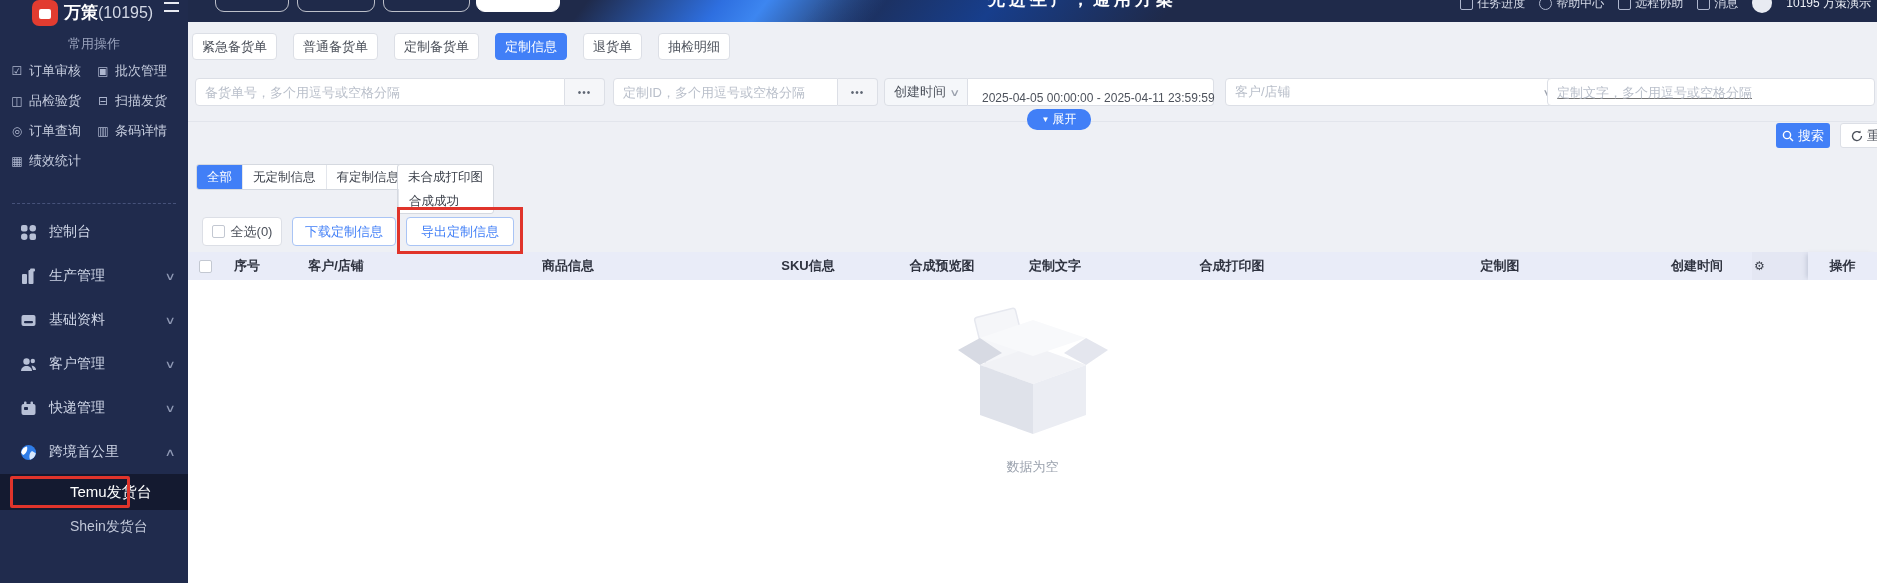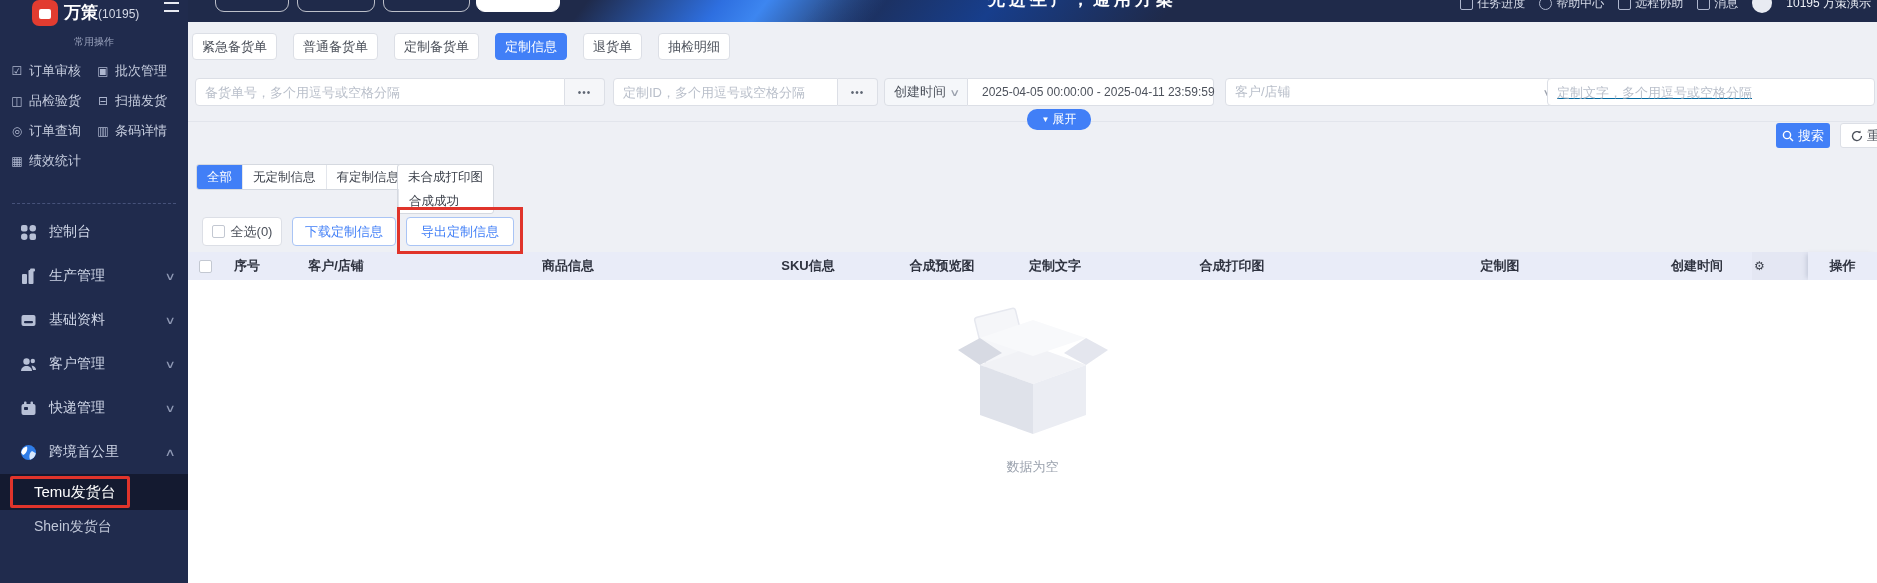--- a/index.html
+++ b/index.html
@@ -19,46 +19,46 @@
   .tr-item{display:flex;align-items:center;gap:4px;}
   .tr-ico{width:11px;height:11px;border:1px solid #aeb6cd;border-radius:2px;display:inline-block;}
   .avatar{width:20px;height:20px;border-radius:50%;background:#e8ebf2;display:inline-block;}
   .username{color:#eef1f8;}
 
   
   #sidebar{position:absolute;left:0;top:0;width:188px;height:583px;background:#202b4d;color:#c6cdde;overflow:hidden;}
   .logo-badge{position:absolute;left:32px;top:0;width:26px;height:26px;background:#e23c30;border-radius:7px;}
   .logo-badge:after{content:"";position:absolute;left:7px;top:9px;width:12px;height:10px;background:#fff;border-radius:2px;}
   .logo-text{position:absolute;left:64px;top:1px;color:#fff;font-size:17px;font-weight:bold;white-space:nowrap;}
-  .logo-sub{font-size:12px;font-weight:normal;color:#d4d9e6;}
+  .logo-sub{font-size:16px;font-weight:normal;color:#d4d9e6;}
   .burger{position:absolute;left:164px;top:-3px;width:15px;height:11px;border-top:2px solid #e8ebf3;border-bottom:2px solid #e8ebf3;}
   .burger:after{content:"";display:block;margin-top:3px;border-top:2px solid #e8ebf3;}
-  .quick-title{position:absolute;left:0;top:35px;width:188px;text-align:center;font-size:10px;color:#9aa3bd;}
+  .quick-title{position:absolute;left:0;top:35px;width:188px;text-align:center;font-size:13px;color:#9aa3bd;}
   .quick-grid{position:absolute;left:10px;top:60px;width:172px;display:grid;grid-template-columns:1fr 1fr;row-gap:9px;}
   .quick-item{display:flex;align-items:center;gap:5px;font-size:13px;color:#c6cdde;height:21px;cursor:pointer;}
   .quick-ico{font-size:12px;color:#aeb7cf;width:14px;text-align:center;}
   .side-divider{position:absolute;left:12px;top:203px;width:164px;border-top:1px dashed #46527a;}
   .menu{position:absolute;left:0;top:210px;width:188px;}
   .menu-item{height:44px;display:flex;align-items:center;padding-left:20px;font-size:14px;color:#ced5e6;cursor:pointer;position:relative;}
   .menu-ico{width:17px;height:17px;margin-right:12px;flex:0 0 17px;}
   .menu-chevron{position:absolute;right:14px;font-size:11px;color:#8e98b4;transform:scaleX(1.4);}
-  .submenu-item{height:33px;display:flex;align-items:center;padding-left:34px;font-size:14px;color:#c0c7d8;cursor:pointer;}
+  .submenu-item{height:33px;display:flex;align-items:center;padding-left:70px;font-size:14px;color:#c0c7d8;cursor:pointer;}
   .submenu-item.active{height:36px;background:#141a30;color:#fff;font-size:15px;}
   .temu-redbox{position:absolute;left:10px;top:476px;width:114px;height:26px;border:3px solid #e0342b;border-radius:2px;pointer-events:none;}
 
   
   #content{position:absolute;left:188px;top:22px;width:1689px;height:561px;background:#eef0f5;}
 
   .tabs-row{position:absolute;left:4px;top:11px;display:flex;gap:16px;}
   .tab-btn{height:25px;display:flex;align-items:center;padding:0 9px;background:#fff;border:1px solid #dcdfe6;border-radius:4px;
     font-size:13px;color:#4a4f59;cursor:pointer;white-space:nowrap;}
   .tab-btn.active{background:#417ff7;border-color:#417ff7;color:#fff;}
 
   .inp{position:absolute;top:56px;height:28px;box-sizing:border-box;border:1px solid #dcdfe6;border-radius:4px;background:#fff;
-    font-size:13px;color:#0369a1;padding:0 9px;outline:none;font-family:inherit;}
+    font-size:13px;color:#737373;padding:0 9px;outline:none;font-family:inherit;}
   .inp::placeholder{color:#b9bfca;}
   .inp.joined{border-top-right-radius:0;border-bottom-right-radius:0;}
   .sfx{position:absolute;top:56px;height:28px;box-sizing:border-box;border:1px solid #dcdfe6;border-left:none;
     border-radius:0 4px 4px 0;background:#f5f6f9;display:flex;align-items:center;justify-content:center;
     font-size:10px;letter-spacing:1px;color:#5f6673;cursor:pointer;}
   .sel{position:absolute;top:56px;height:28px;box-sizing:border-box;border:1px solid #dcdfe6;border-radius:4px;background:#fff;
     display:flex;align-items:center;font-size:13px;padding:0 9px;cursor:pointer;}
   .sel .chev{margin-left:auto;font-size:10px;color:#9aa0ac;transform:scaleX(1.5);}
   .sel.gray{background:#f5f7fa;border-radius:4px 0 0 4px;color:#4d525c;}
   .sel.placeholder{color:#b9bfca;}
@@ -266,21 +266,21 @@
       </div>
     <input class="inp joined" style="left: 425px; width: 225px;" placeholder="定制ID，多个用逗号或空格分隔">
     <div class="sfx" style="left:650px;width:40px;">
         <span>•••</span>
       </div>
 
     <div class="sel gray" style="left:696px;width:84px;">
       <span>创建时间</span>
       <span class="chev">∨</span>
     </div>
-    <div class="daterange" style="left:780px;width:246px;">
+    <div class="daterange" style="left:780px;width:246px;align-items:flex-end;">
       <svg width="13" height="13" viewBox="0 0 13 13">
           <circle cx="6.5" cy="6.5" r="5.6" fill="none" stroke="#9aa0ac" stroke-width="1.2"></circle>
           <path d="M6.5 3.2v3.5l2.4 1.4" fill="none" stroke="#9aa0ac" stroke-width="1.2"></path>
         </svg>
       <span>2025-04-05 00:00:00  -  2025-04-11 23:59:59</span>
     </div>
 
     <div class="sel placeholder" style="left:1037px;width:336px;">
       <span>客户/店铺</span>
       <span class="chev">∨</span>

